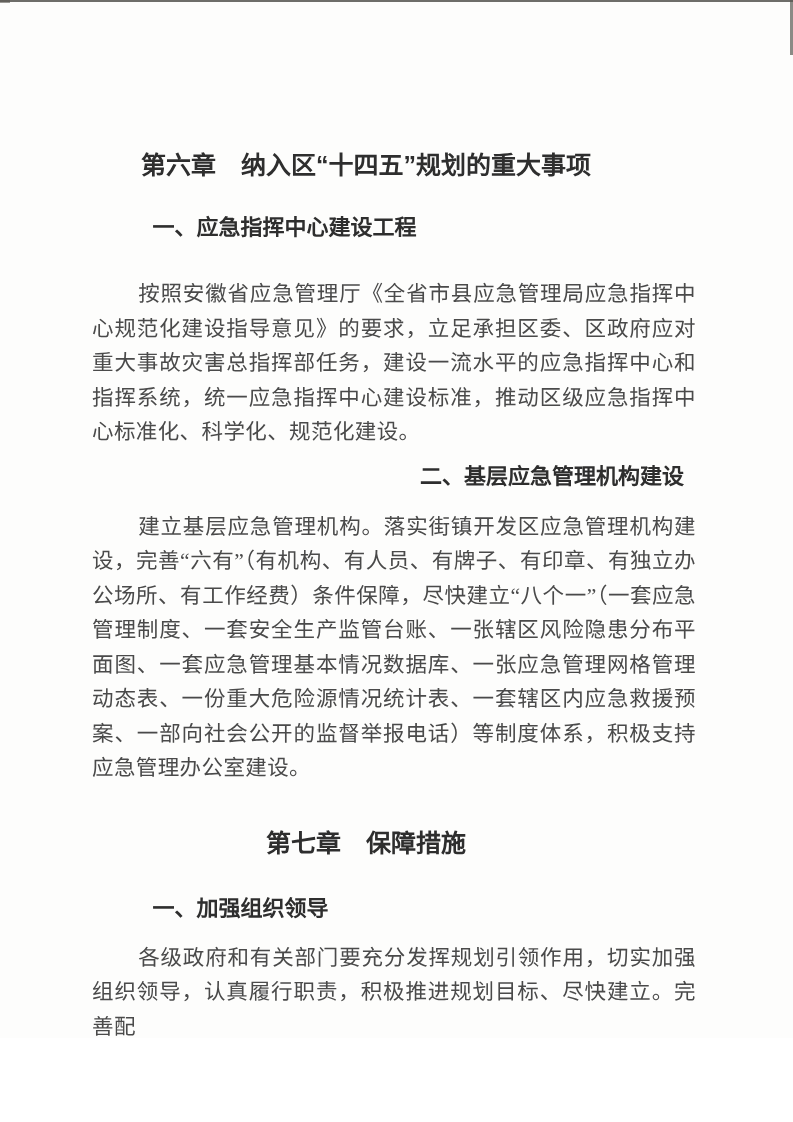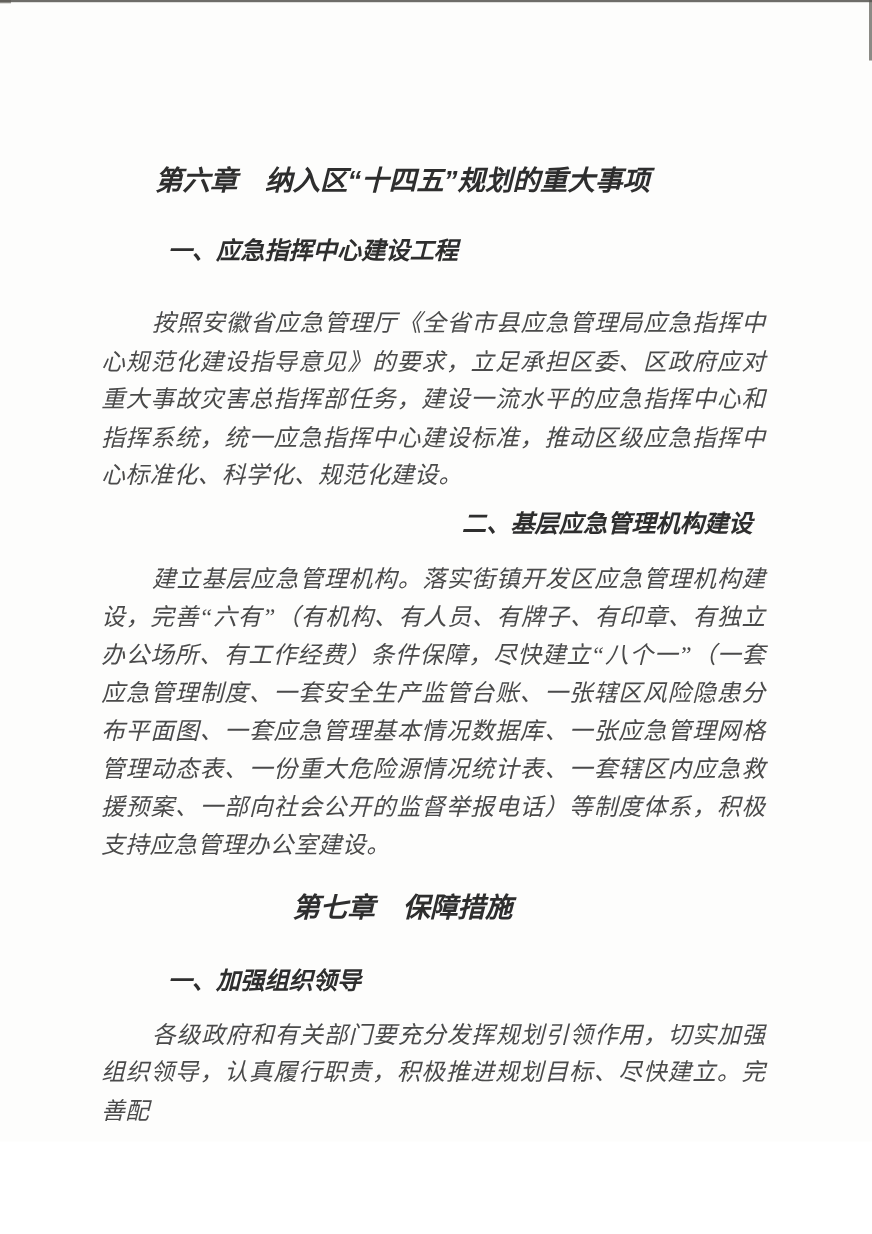--- a/index.html
+++ b/index.html
@@ -7,21 +7,20 @@
     padding: 0;
     background: #ffffff;
   }
   .page {
     position: relative;
     width: 793px;
     height: 1038px;
     background: var(--paper, #fdfdfc);
     overflow: hidden;
     font-family: "Liberation Serif", "DejaVu Serif", serif;
-    font-style: italic;
   }
   
   .scan-edge-top {
     position: absolute;
     top: 0; left: 0; right: 0;
     height: 2px;
     background: #55534f;
     opacity: 0.85;
   }
   .scan-edge-corner-right {
@@ -50,21 +49,21 @@
     font-weight: bold;
     font-size: 25px;
     line-height: 38px;
     color: var(--heading-ink, #2e2e2e);
     text-align: center;
     margin: 0;
     position: relative;
     left: -28px;
   }
   h1#chapter-6 { margin-top: 146px; }
-  h1#chapter-7 { margin-top: 21px; }
+  h1#chapter-7 { margin-top: 38px; }
   h2.section {
     font-family: "Liberation Serif", "DejaVu Serif", serif;
     font-weight: bold;
     font-size: 22px;
     line-height: 36px;
     color: var(--heading-ink, #2e2e2e);
     text-indent: 2.2em;
     margin: 12px;
   }
   h2#section-1 { margin-top: 26px; }

